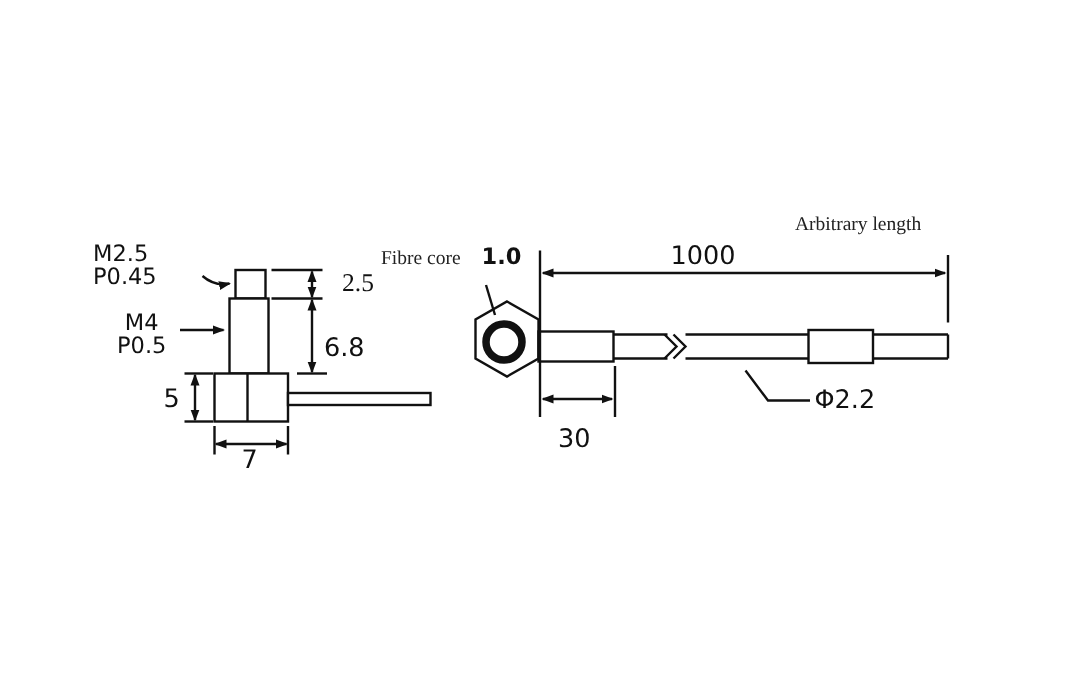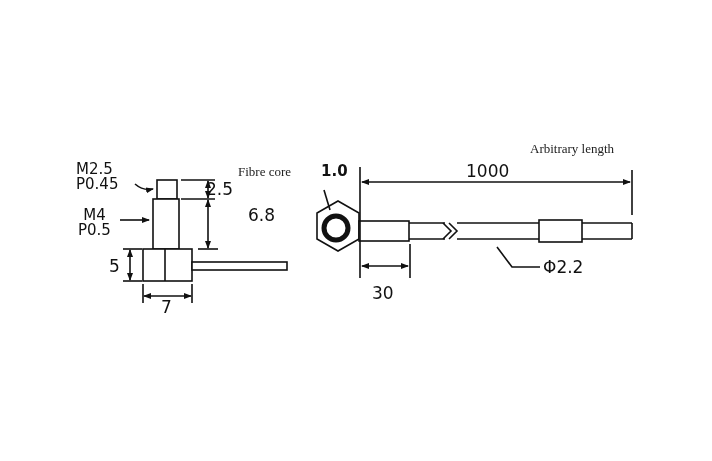--- a/index.html
+++ b/index.html
@@ -61,32 +61,32 @@
       <line x1="324" y1="190" x2="330" y2="210"></line>
       <line x1="360" y1="167" x2="360" y2="278"></line>
       <line x1="632" y1="170" x2="632" y2="215"></line>
       <line x1="362" y1="182" x2="630" y2="182" marker-start="url(#arr)" marker-end="url(#arr)"></line>
       <line x1="410" y1="244" x2="410" y2="278"></line>
       <line x1="362" y1="266" x2="408" y2="266" marker-start="url(#arr)" marker-end="url(#arr)"></line>
       <polyline points="497,247 512,267 540,267"></polyline>
     </g>
   </svg>
 
-  <div class="lbl thread" style="left:76px;top:162px;">
+  <div class="lbl thread" style="left:62px;top:162px;">
     <div>M2.5</div>
     <div>P0.45</div>
   </div>
   <div class="lbl thread" style="left:78px;top:208px;text-align:center;">
     <div>M4</div>
     <div>P0.5</div>
   </div>
-  <div class="lbl dim" style="left:206px;top:179px;">2.5</div>
-  <div class="lbl dim" style="left:216px;top:205px;margin-left:32px;">6.8</div>
+  <div class="lbl dim" style="left:228px;top:179px;font-family:Liberation Serif, serif;">2.5</div>
+  <div class="lbl dim" style="left:216px;top:222px;">6.8</div>
   <div class="lbl dim" style="left:109px;top:256px;">5</div>
   <div class="lbl dim" style="left:161px;top:297px;">7</div>
 
-  <div class="lbl note" style="left:238px;top:164px;">Fibre core</div>
+  <div class="lbl note" style="left:254px;top:164px;">Fibre core</div>
   <div class="lbl dim bold" style="left:321px;top:162px;font-size:15px;">1.0</div>
-  <div class="lbl dim" style="left:466px;top:161px;">1000</div>
+  <div class="lbl dim" style="left:447px;top:161px;">1000</div>
   <div class="lbl note" style="left:530px;top:141px;">Arbitrary length</div>
   <div class="lbl dim" style="left:372px;top:271px;margin-top:12px;">30</div>
   <div class="lbl dim" style="left:543px;top:257px;">Φ2.2</div>
 </div>
 
 </body></html>

